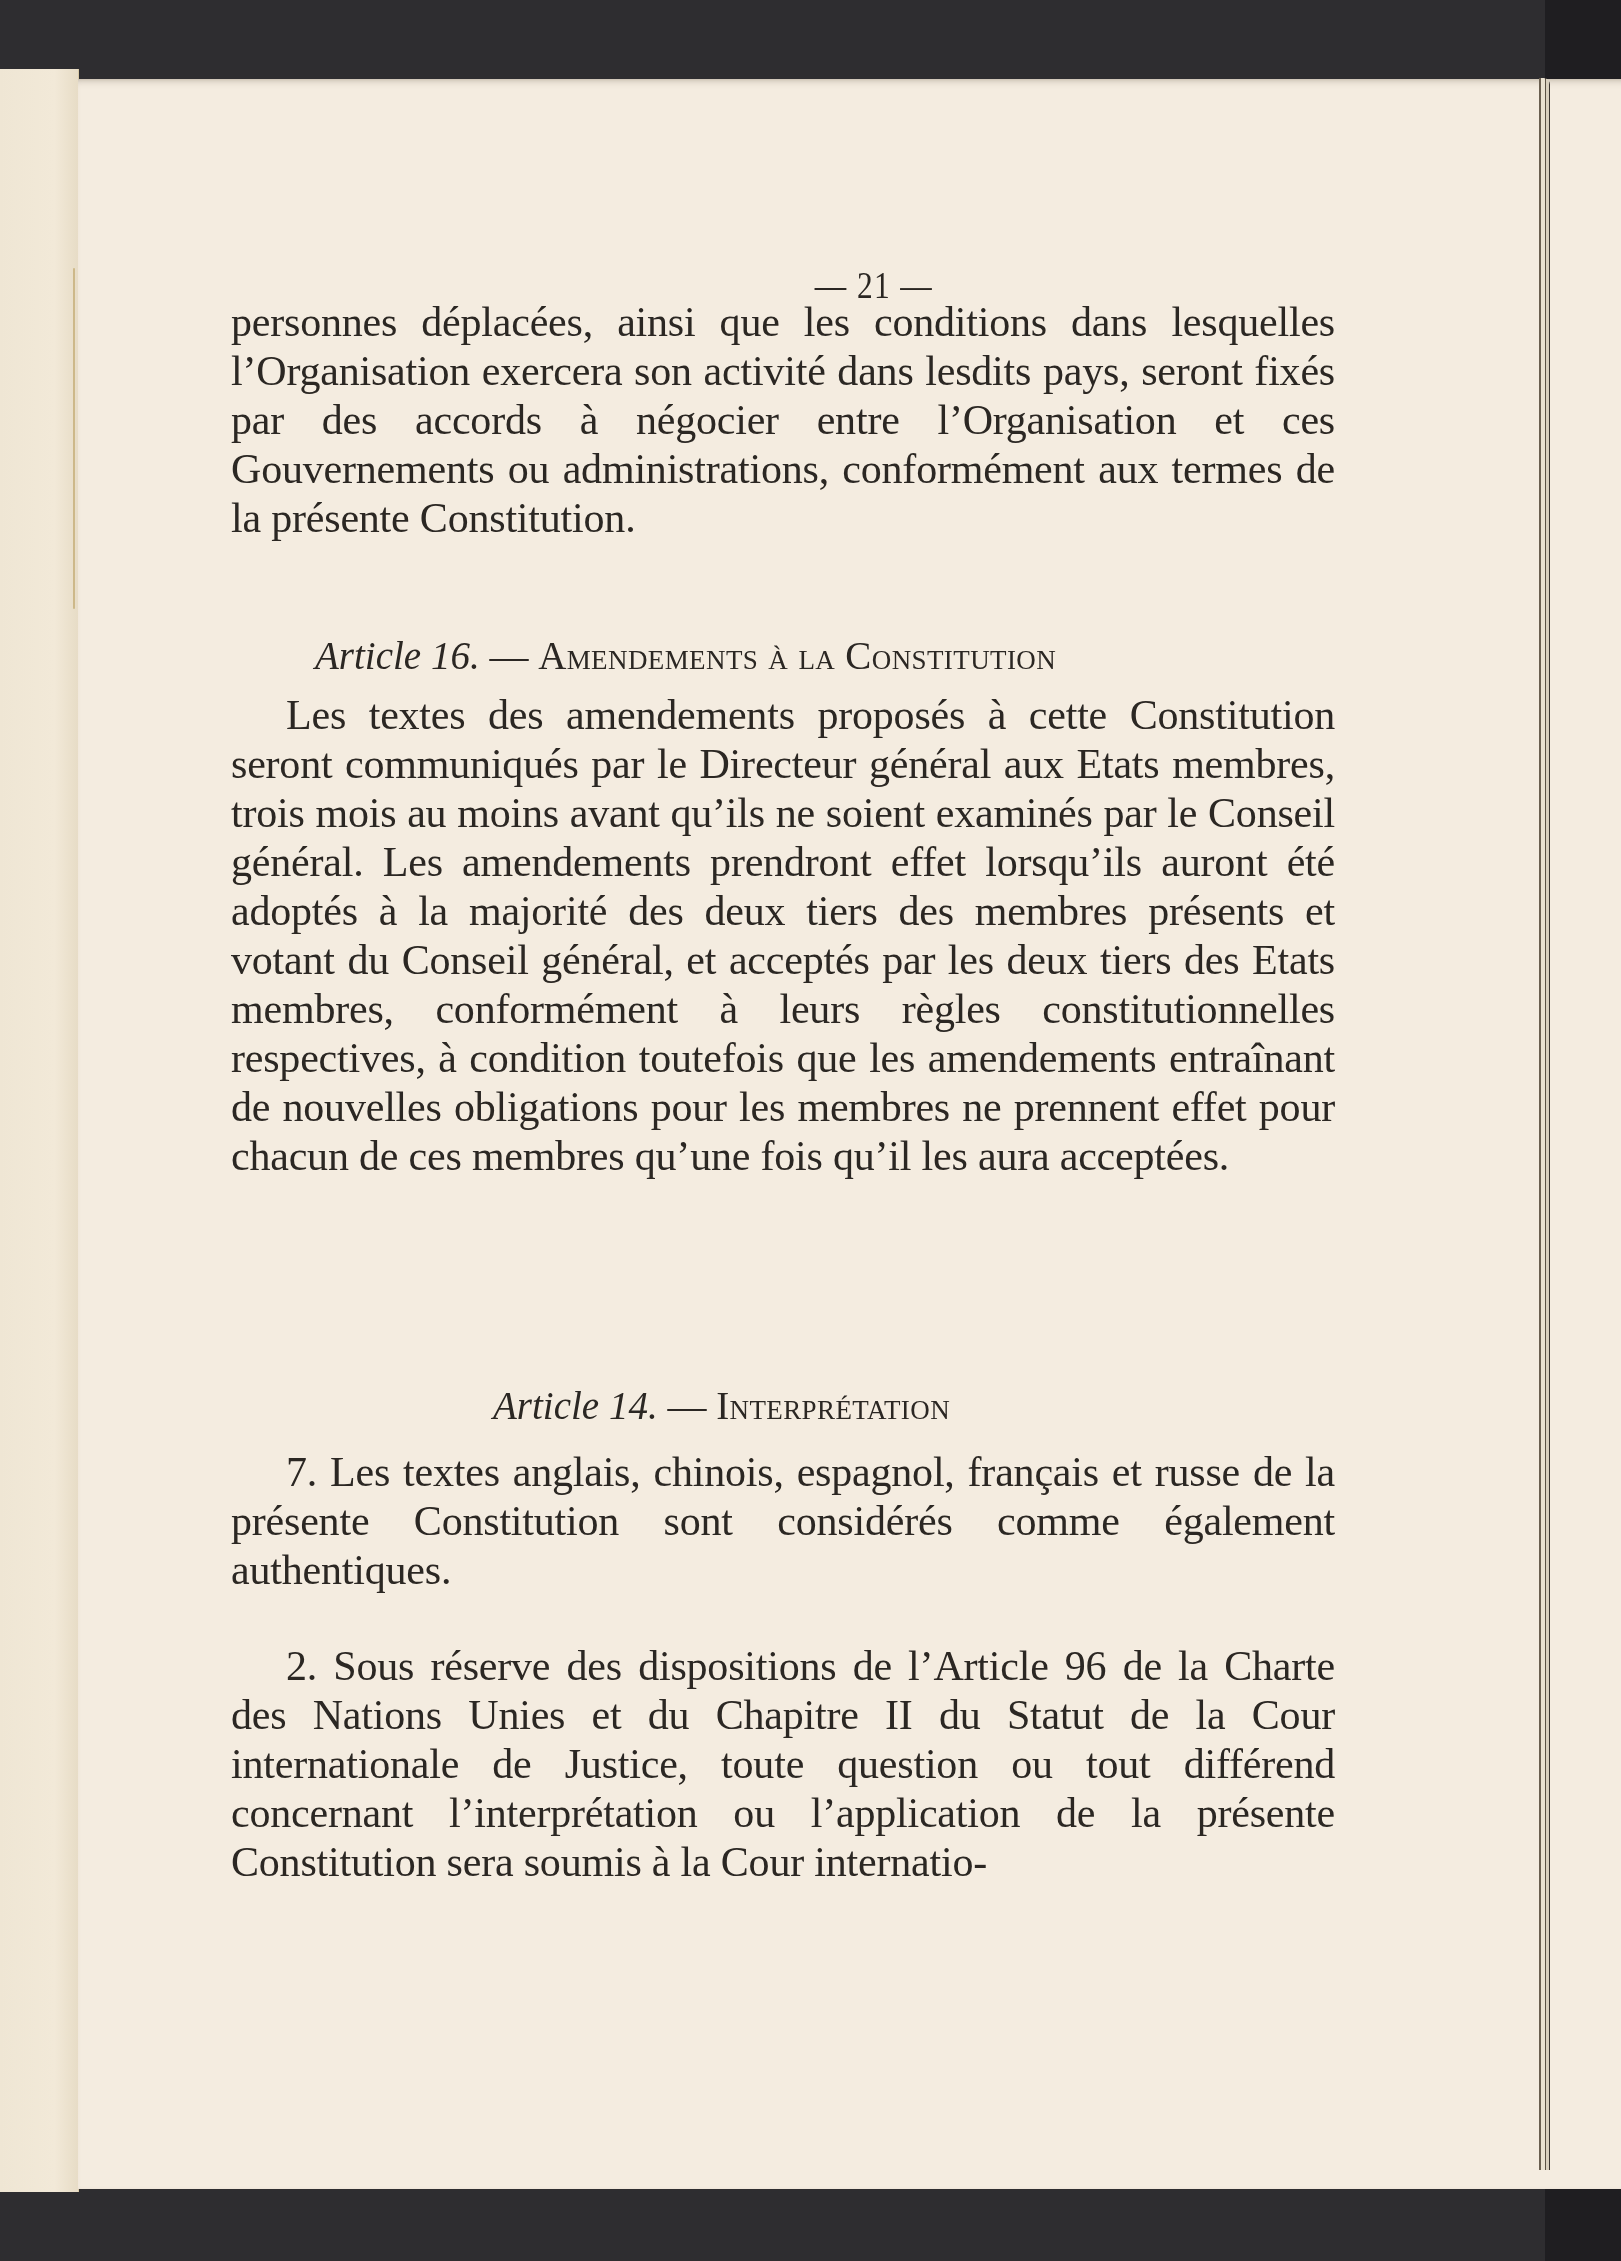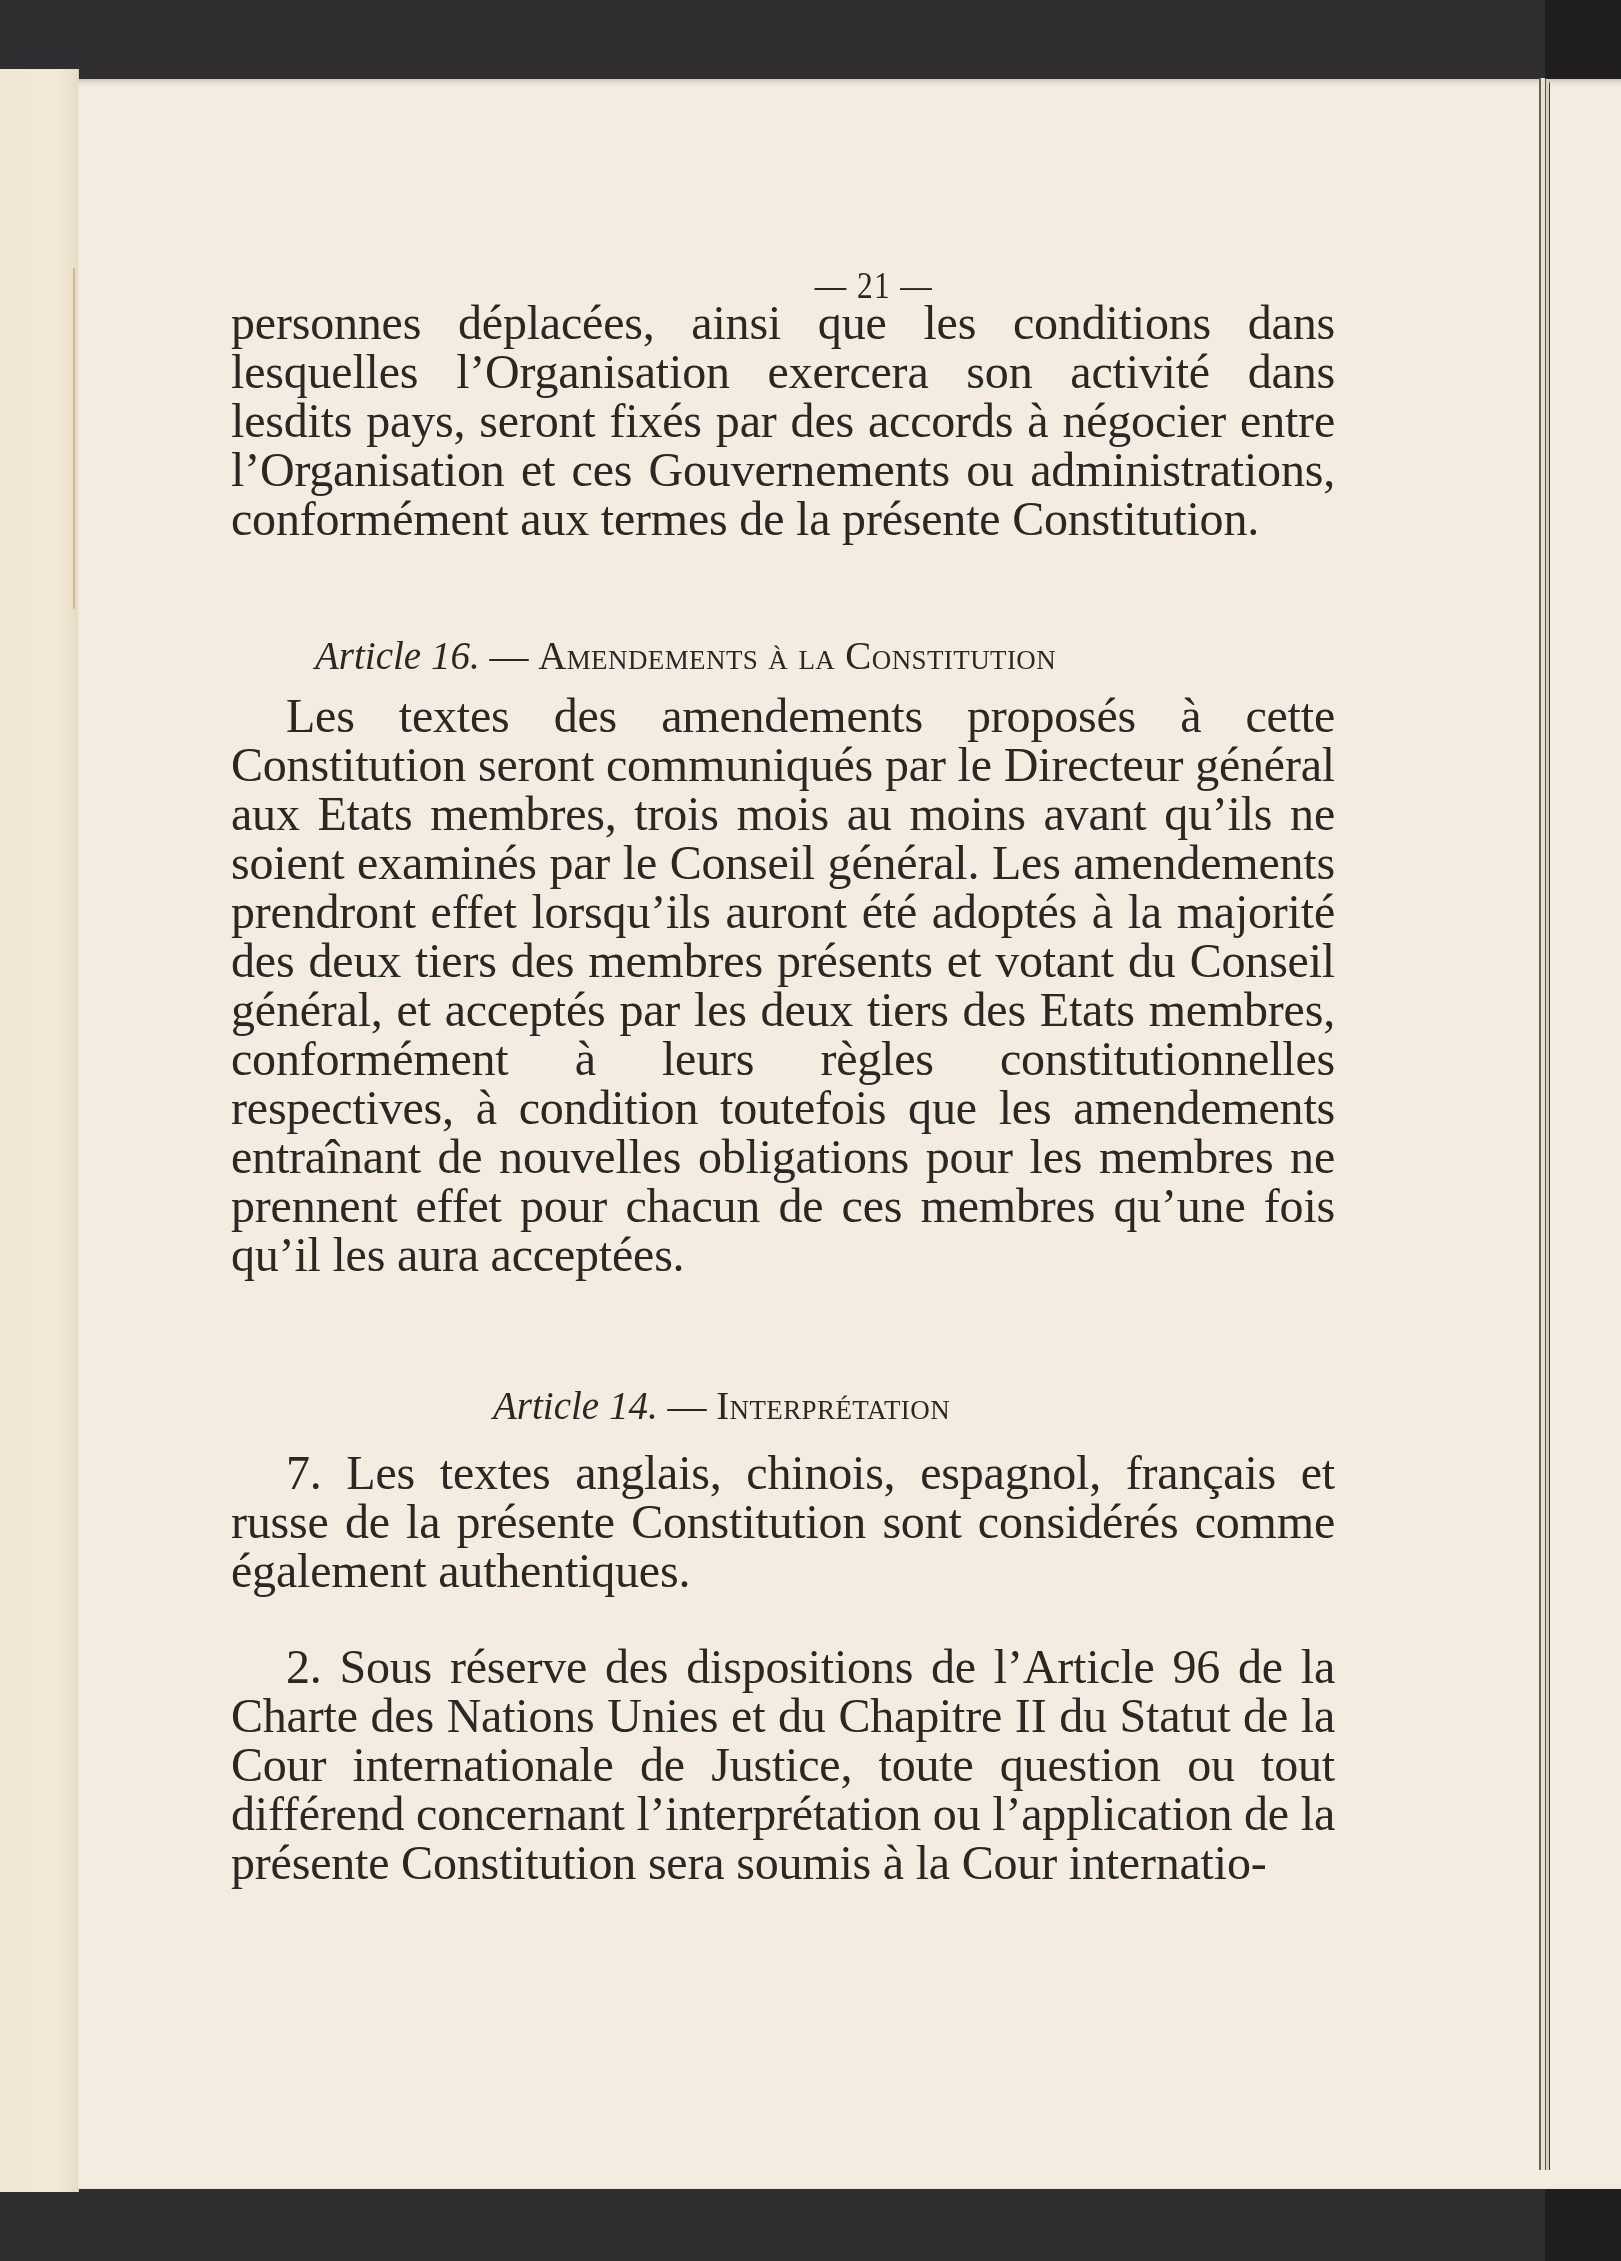--- a/index.html
+++ b/index.html
@@ -61,21 +61,21 @@
       font-size: 37px;
       color: #2a2622;
       letter-spacing: 1.6px;
       transform: scaleX(0.85);
     }
     .text-block {
       position: absolute;
       left: 231px;
       width: 1104px;
       color: #2b2723;
-      font-size: 48px;
+      font-size: 42px;
       line-height: 49px;
       text-align: justify;
       text-align-last: auto;
       letter-spacing: -0.2px;
     }
     .text-block p {
       margin: 0;
     }
     .indent {
       text-indent: 55px;

